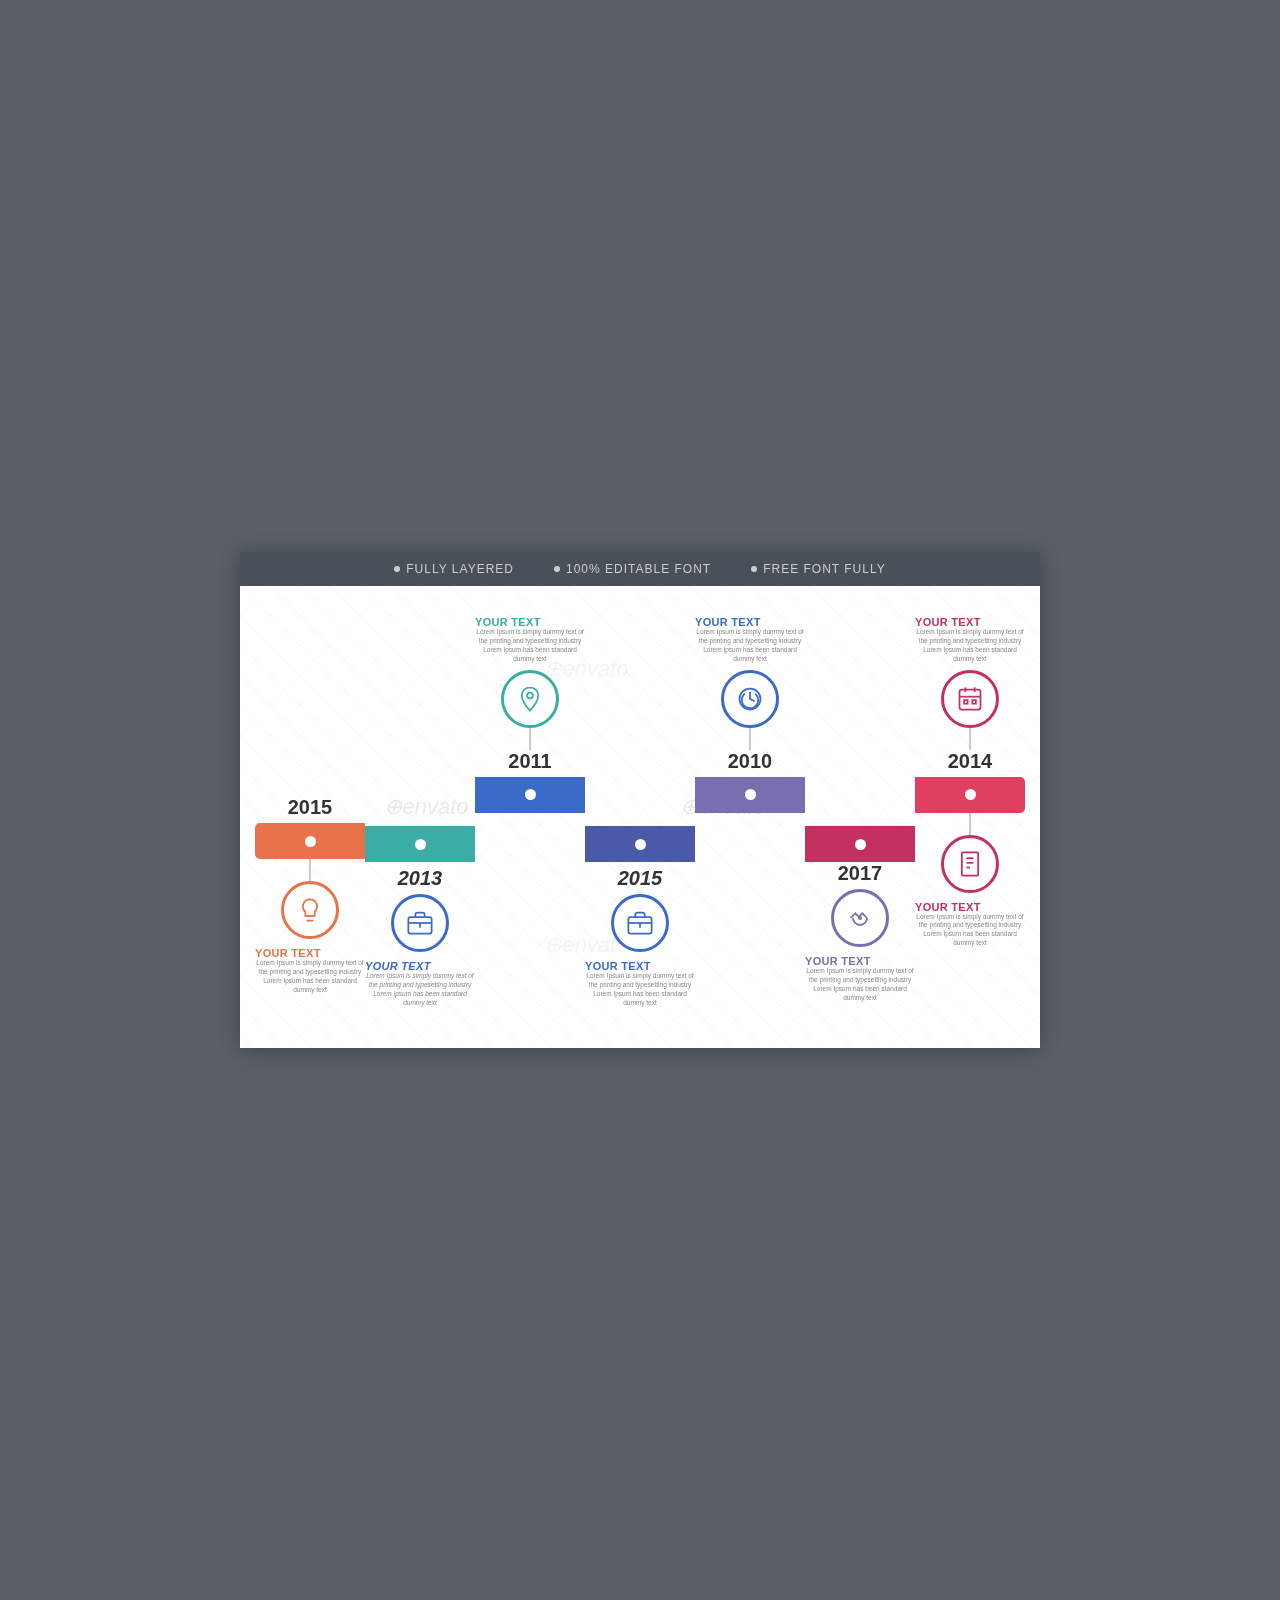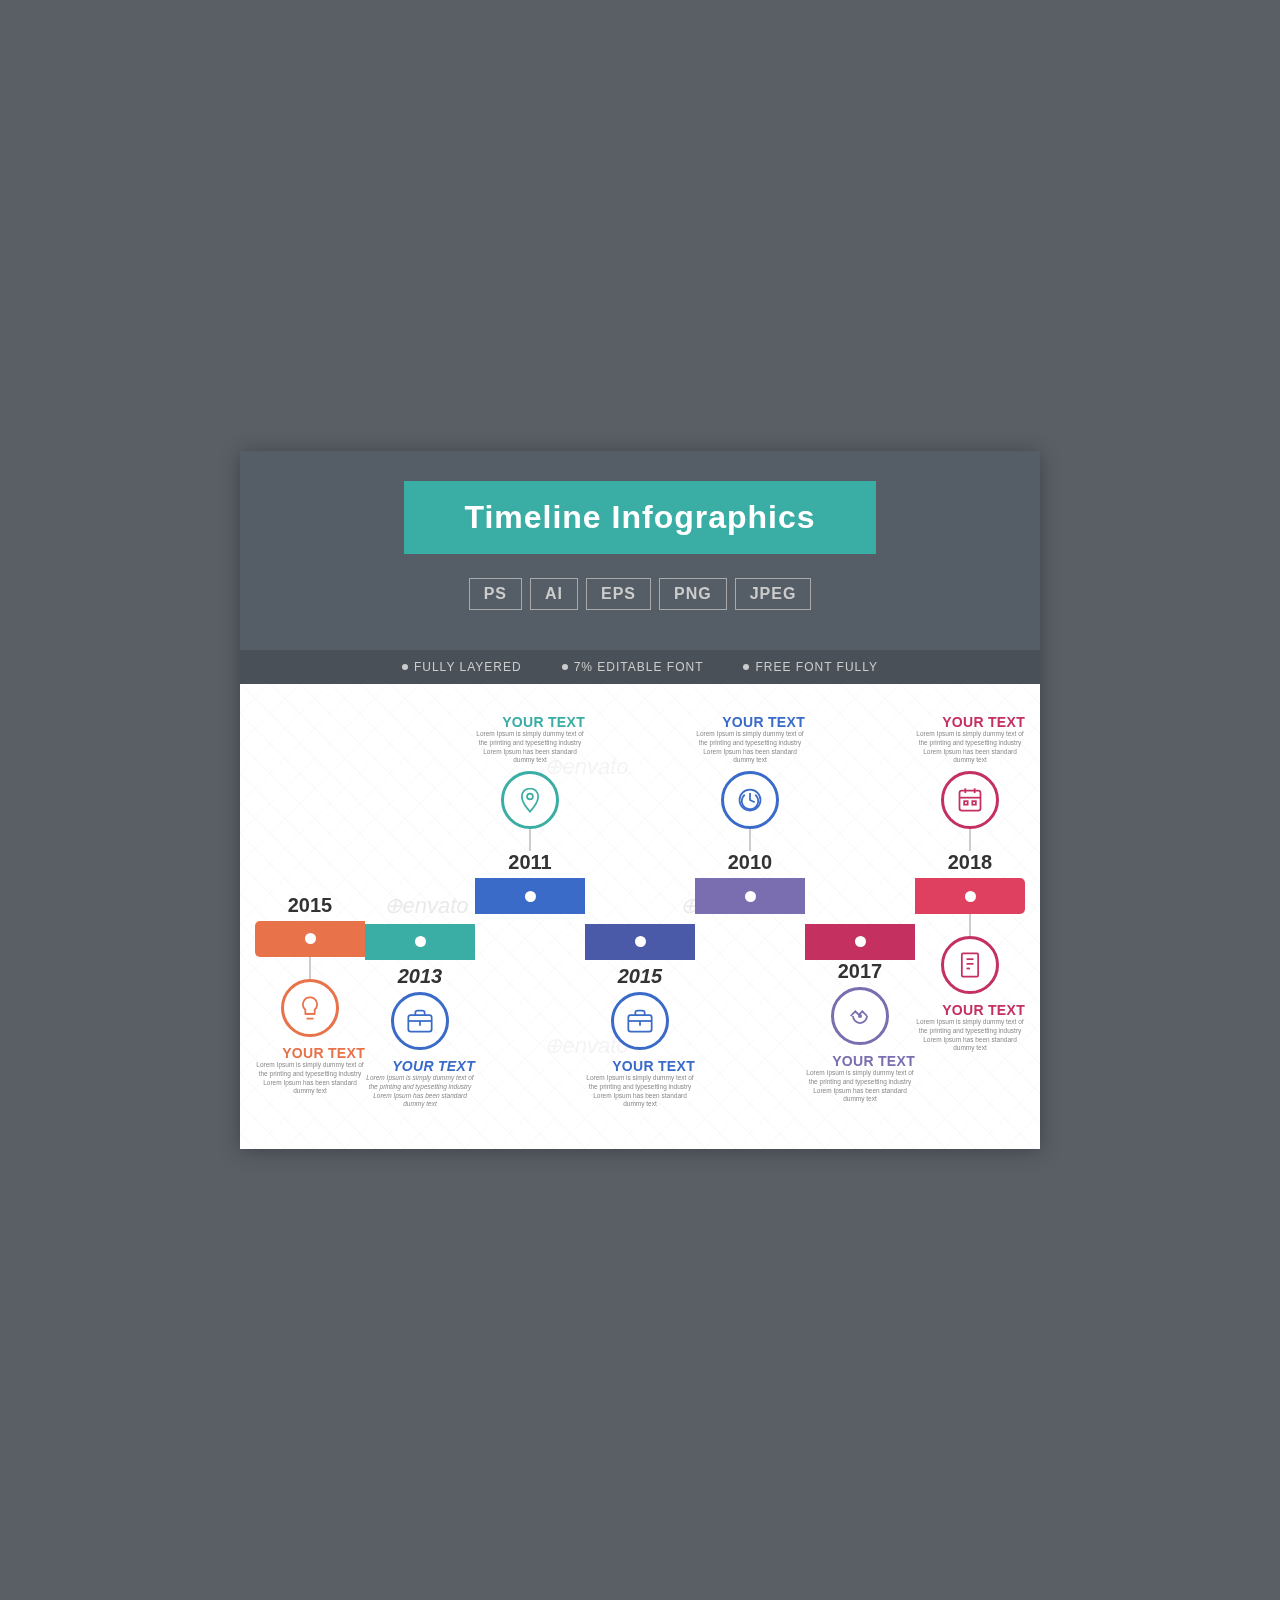--- a/index.html
+++ b/index.html
@@ -95,40 +95,28 @@
     .wm2 { position: absolute; top: 45%; left: 55%; color: rgba(150,150,150,0.2); font-size: 22px; font-style: italic; pointer-events: none; }
     .wm3 { position: absolute; top: 15%; left: 38%; color: rgba(180,180,180,0.15); font-size: 22px; font-style: italic; pointer-events: none; }
     .wm4 { position: absolute; top: 75%; left: 38%; color: rgba(180,180,180,0.15); font-size: 22px; font-style: italic; pointer-events: none; }
 
   </style>
 </head>
 <body>
 
 <div class="page-wrapper">
 
-  <div class="header-section">
-    <div class="title-banner">
-      <h1>Timeline Infographics</h1>
-    </div>
-    <div class="format-badges">
-      <span class="format-badge">PS</span>
-      <span class="format-badge">AI</span>
-      <span class="format-badge">EPS</span>
-      <span class="format-badge">PNG</span>
-      <span class="format-badge">JPEG</span>
-    </div>
-  </div>
   <div class="features-bar">
     <span class="feature-item">
       <span class="feature-dot"></span>
       <span>FULLY LAYERED</span>
     </span>
     <span class="feature-item">
       <span class="feature-dot"></span>
-      <span>7% EDITABLE FONT</span>
+      <span>100% EDITABLE FONT</span>
     </span>
     <span class="feature-item">
       <span class="feature-dot"></span>
       <span>FREE FONT FULLY</span>
     </span>
   </div>
 
   <div class="infographic-section" style="position:relative; padding: 30px 15px 40px;">
 
     <span class="wm1">⊕envato</span>
@@ -136,21 +124,21 @@
     <span class="wm3">⊕envato</span>
     <span class="wm4">⊕envato</span>
 
     <div style="display: flex; width: 100%; position: relative;">
 
       <style>
         .tc { flex: 1; display: flex; flex-direction: column; align-items: center; }
         .tc-year { font-size: 20px; font-weight: bold; color: #333; }
         .tc-circ { border-radius: 50%; border: 3px solid; display: flex; align-items: center; justify-content: center; background: #fff; width: 58px; height: 58px; }
         .tc-line { width: 2px; background: #ccc; }
-        .tc-title { font-size: 14px; font-weight: bold; text-transform: uppercase; text-align: right; letter-spacing: 0.3px; }
+        .tc-title { font-size: 11px; font-weight: bold; text-transform: uppercase; text-align: left; letter-spacing: 0.3px; }
         .tc-desc { font-size: 6.5px; color: #888; text-align: center; line-height: 1.35; }
         .bar-seg { height: 36px; display: flex; align-items: center; justify-content: center; }
         .bar-dot-w { width: 11px; height: 11px; border-radius: 50%; background: #fff; }
       </style>
 
       <div class="tc" style="justify-content: flex-start; padding-top: 180px;">
 
         <div class="tc-year" style="margin-bottom: 4px;">2015</div>
 
         <div class="bar-seg" style="background:#e8724a; width:100%; border-radius: 5px 0 0 5px;">
@@ -302,21 +290,21 @@
             <rect x="3" y="4" width="18" height="17" rx="2"></rect>
             <line x1="16" y1="2" x2="16" y2="6"></line>
             <line x1="8" y1="2" x2="8" y2="6"></line>
             <line x1="3" y1="10" x2="21" y2="10"></line>
             <rect x="7" y="13" width="3" height="3"></rect>
             <rect x="14" y="13" width="3" height="3"></rect>
           </svg>
         </div>
         <div class="tc-line" style="height:22px;"></div>
 
-        <div class="tc-year" style="margin-bottom: 4px;">2018</div>
+        <div class="tc-year" style="margin-bottom: 4px;">2014</div>
 
         <div class="bar-seg" style="background:#e04060; width:100%; border-radius: 0 5px 5px 0;">
           <div class="bar-dot-w"></div>
         </div>
 
         <div class="tc-line" style="height:22px;"></div>
 
         <div class="tc-circ" style="border-color:#c43060;">
           <svg width="28" height="28" viewBox="0 0 24 24" fill="none" stroke="#c43060" stroke-width="1.5">
             <rect x="5" y="2" width="14" height="20" rx="1"></rect>

